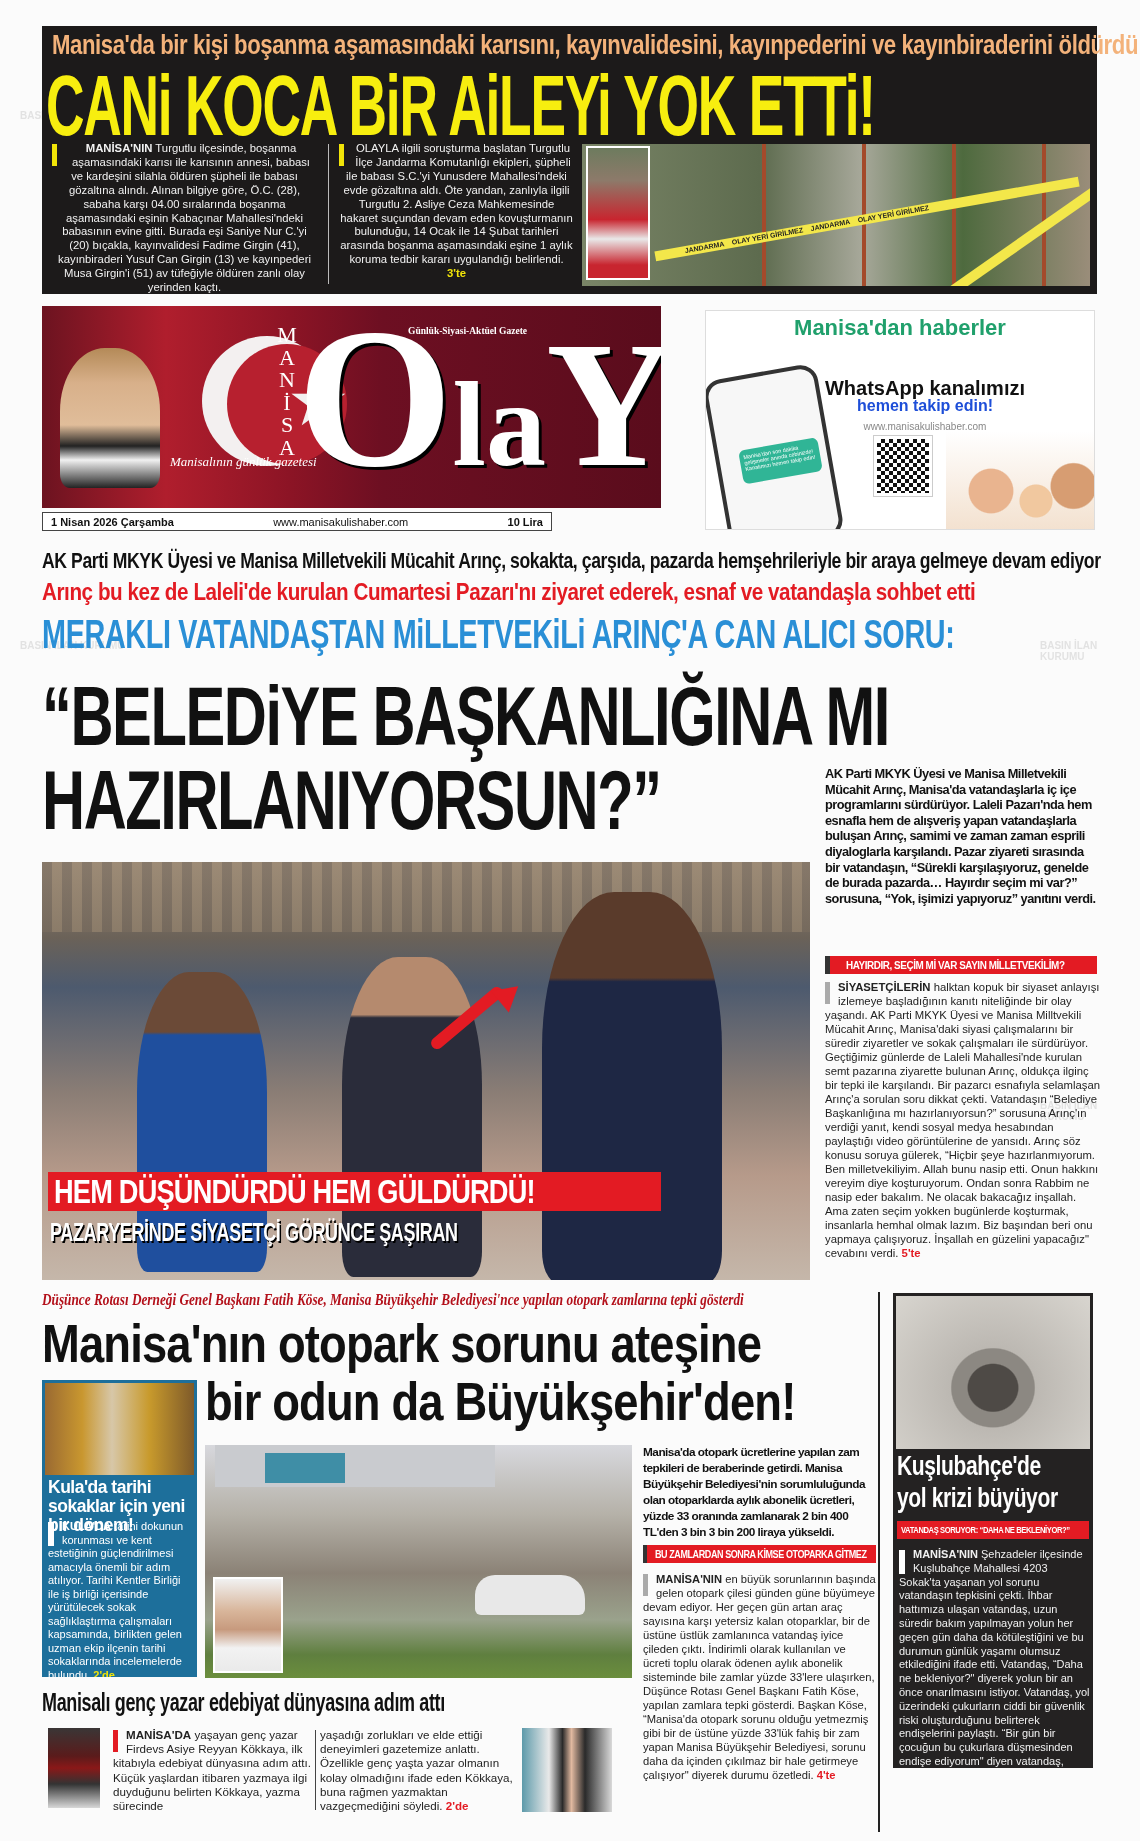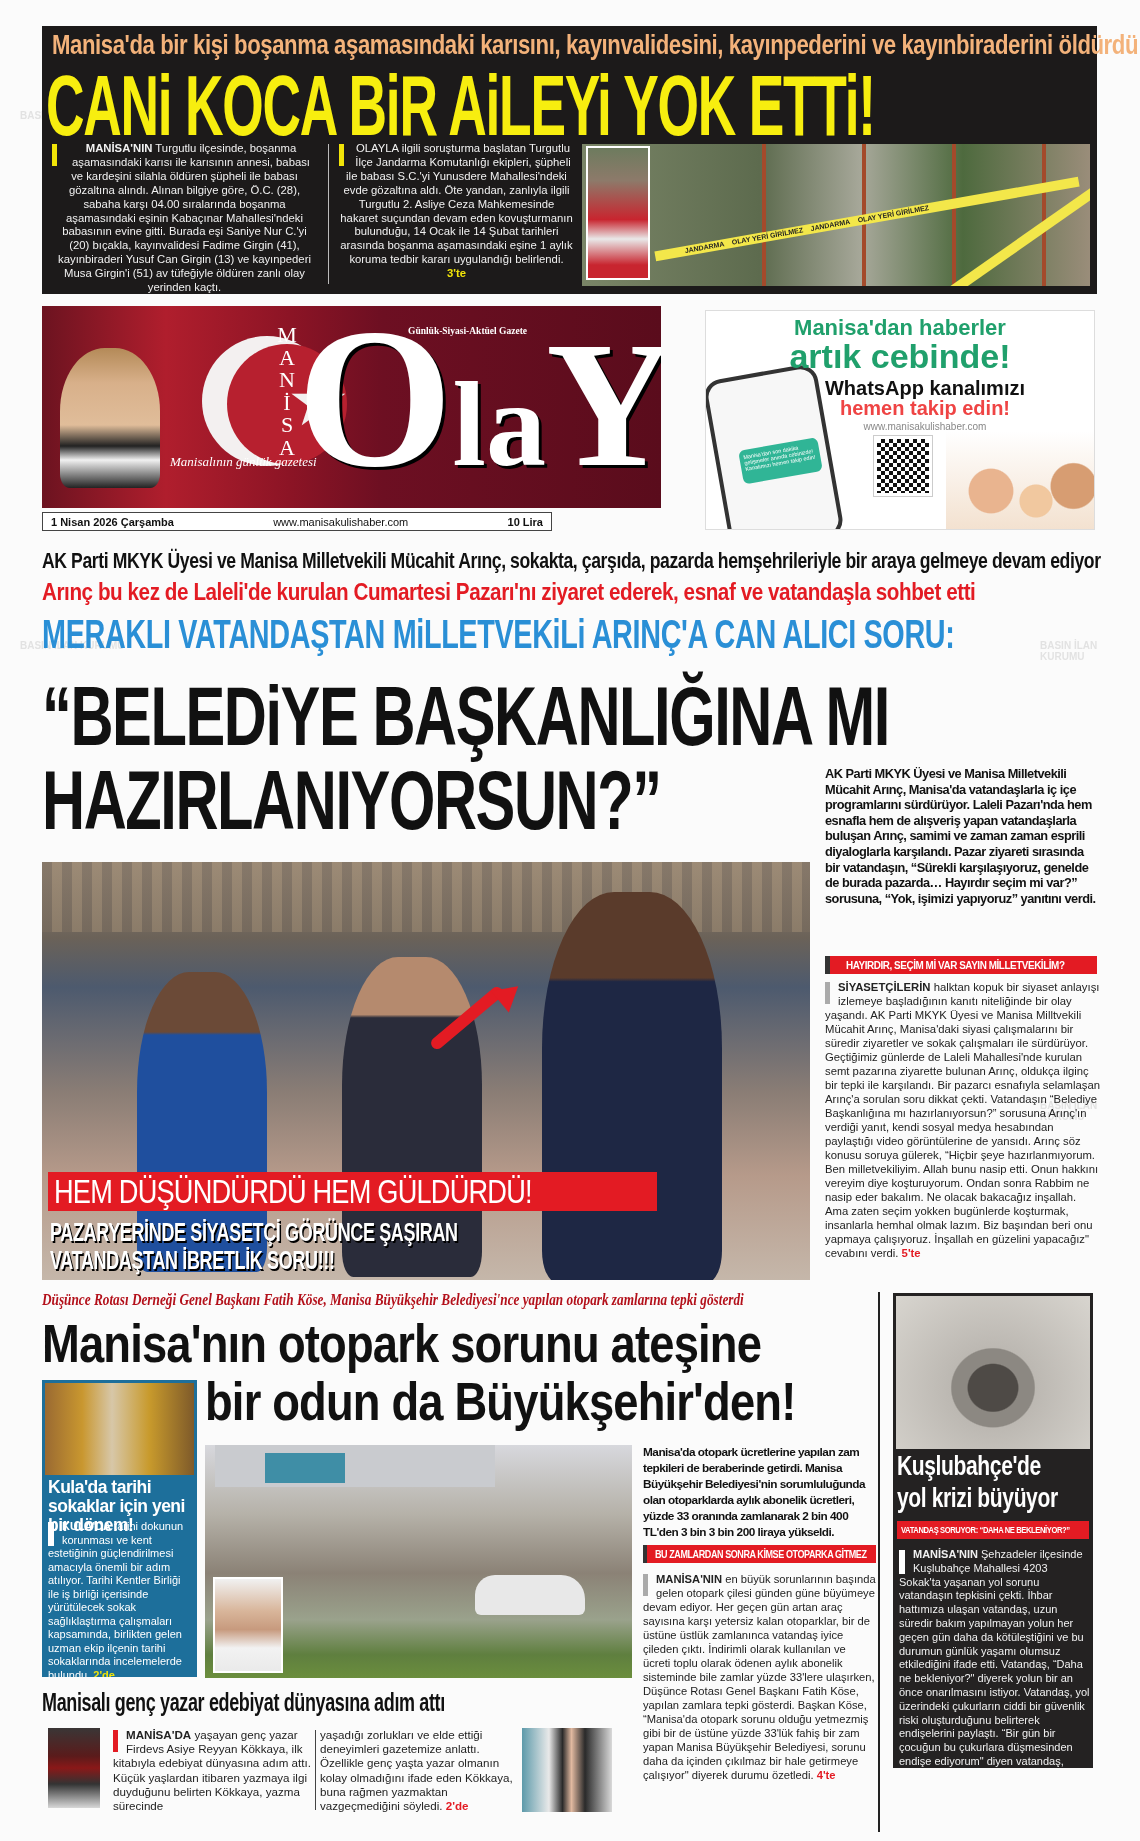--- a/index.html
+++ b/index.html
@@ -40,40 +40,40 @@
   #masthead-tagline { left: 366px; top: 20px; color: #fff; font-family: "Liberation Serif", serif; font-weight: bold; font-size: 9.5px; }
   #masthead-footer { left: 42px; top: 512px; width: 510px; height: 19px; border: 1px solid #444; background: #fff; font-size: 11px; font-weight: bold; display: flex; justify-content: space-between; align-items: center; padding: 0 8px; }
   #masthead-footer span:nth-child(2) { font-weight: normal; }
 
   
   #wa-ad { left: 705px; top: 310px; width: 390px; height: 220px; background: #fff; border: 1px solid #ddd; overflow: hidden; }
   .wa-line { position: absolute; left: 0; width: 100%; text-align: center; font-weight: bold; white-space: nowrap; }
   #wa-l1 { top: 4px; font-size: 22px; color: #20a06c; }
   #wa-l2 { top: 26px; font-size: 34px; color: #20a06c; }
   #wa-l3 { top: 66px; font-size: 20px; color: #111; left: 25px; }
-  #wa-l4 { top: 86px; font-size: 20px; color: #ef4444; left: 25px; }
+  #wa-l4 { top: 86px; font-size: 16px; color: #1d4ed8; left: 25px; }
   #wa-url { top: 110px; font-size: 10px; color: #888; font-weight: normal; left: 25px; }
   #wa-phone { left: 10px; top: 60px; width: 115px; height: 175px; border: 4px solid #333; border-radius: 18px; background: #f7f7f7; transform: rotate(-10deg); }
   #wa-bubble { left: 20px; top: 70px; width: 80px; height: 34px; background: #30b596; border-radius: 6px; color: #fff; font-size: 5.5px; padding: 4px; }
   #wa-qr { left: 168px; top: 125px; width: 58px; height: 60px; background: repeating-conic-gradient(#111 0 25%, #fff 0 50%) 0 0/8px 8px; border: 3px solid #fff; outline: 1px solid #ccc; }
   #wa-family { left: 240px; top: 120px; width: 150px; height: 100px; background: radial-gradient(circle at 30% 60%,#e9b48f 0 18%,transparent 19%), radial-gradient(circle at 60% 70%,#f1c89f 0 14%,transparent 15%), radial-gradient(circle at 85% 55%,#d79d72 0 16%,transparent 17%), linear-gradient(180deg,#fff,#f3e1cf); }
 
   
   #arinc-kicker1 { left: 42px; top: 548px; color: #111; font-size: 22px; white-space: nowrap; }
   #arinc-kicker2 { left: 42px; top: 578px; color: #e31b23; font-size: 24px; white-space: nowrap; }
   #arinc-kicker3 { left: 42px; top: 612px; color: #2a8fd6; font-size: 40px; white-space: nowrap; font-weight: 900; }
   #arinc-head1 { left: 42px; top: 668px; font-size: 84px; font-weight: 900; white-space: nowrap; letter-spacing: -2px; }
   #arinc-head2 { left: 42px; top: 752px; font-size: 84px; font-weight: 900; white-space: nowrap; letter-spacing: -2px; }
   #arinc-summary { left: 825px; top: 766px; width: 276px; font-size: 12.8px; line-height: 15.6px; font-weight: bold; color: #111; }
   #arinc-photo { left: 42px; top: 862px; width: 768px; height: 418px; background: linear-gradient(180deg,#9a8a7a 0%,#6b6258 18%,#4d5a6e 30%,#8a7d75 55%,#b69a8a 75%,#c5b7aa 100%); overflow: hidden; }
   .tent { position: absolute; background: repeating-linear-gradient(90deg,#7a6d5f 0 10px,#9e8b73 10px 20px); }
   .person { position: absolute; border-radius: 40% 40% 8% 8%; }
   #arrow { left: 380px; top: 150px; width: 90px; height: 12px; background: #e31b23; transform: rotate(-40deg); border-radius: 6px; }
   #arrow-head { left: 455px; top: 118px; width: 0; height: 0; border-left: 24px solid #e31b23; border-top: 14px solid transparent; border-bottom: 14px solid transparent; transform: rotate(-40deg); }
-  #photo-banner { left: 6px; top: 310px; background: #e31b23; color: #fff; font-size: 34px; font-weight: 400; padding: 0 6px; white-space: nowrap; letter-spacing: -1px; text-align: center; }
+  #photo-banner { left: 6px; top: 310px; background: #e31b23; color: #fff; font-size: 34px; font-weight: 700; padding: 0 6px; white-space: nowrap; letter-spacing: -1px; text-align: center; }
   #photo-sub1 { left: 8px; top: 356px; color: #fff; font-size: 25px; font-weight: 900; white-space: nowrap; text-shadow: 2px 2px 0 #000; }
   #photo-sub2 { left: 8px; top: 384px; color: #fff; font-size: 25px; font-weight: 900; white-space: nowrap; text-shadow: 2px 2px 0 #000; }
   #arinc-subhead { left: 825px; top: 956px; width: 272px; height: 18px; background: #e31b23; color: #fff; font-size: 11.5px; font-weight: bold; line-height: 18px; padding-left: 16px; white-space: nowrap; border-left: 5px solid #333; }
   #arinc-body { left: 825px; top: 980px; width: 276px; font-size: 11.3px; line-height: 14px; color: #222; }
   .gray-bar { display: inline-block; width: 5px; height: 22px; background: #aaa; float: left; margin: 2px 8px 0 0; }
   .red-bar { display: inline-block; width: 5px; height: 22px; background: #e31b23; float: left; margin: 2px 8px 0 0; }
   .white-bar { display: inline-block; width: 6px; height: 24px; background: #fff; float: left; margin: 2px 8px 0 0; }
 
   
   #oto-kicker { left: 42px; top: 1290px; color: #b3101a; font-family: "Liberation Serif", serif; font-style: italic; font-weight: bold; font-size: 17px; white-space: nowrap; }
@@ -167,21 +167,20 @@
   <span>1 Nisan 2026 Çarşamba</span>
   <span>www.manisakulishaber.com</span>
   <span>10 Lira</span>
 </div>
 
 <aside id="wa-ad" class="abs">
   <div id="wa-phone" class="abs">
     <div id="wa-bubble" class="abs">Manisa'dan son dakika gelişmeler anında cebinizde! Kanalımızı hemen takip edin!</div>
   </div>
   <div id="wa-l1" class="wa-line">Manisa'dan haberler</div>
-  <div id="wa-l2" class="wa-line">artık cebinde!</div>
   <div id="wa-l3" class="wa-line">WhatsApp kanalımızı</div>
   <div id="wa-l4" class="wa-line">hemen takip edin!</div>
   <div id="wa-url" class="wa-line">www.manisakulishaber.com</div>
   <div id="wa-qr" class="abs"></div>
   <div id="wa-family" class="abs"></div>
 </aside>
 
 <div id="arinc-kicker1" class="abs cond"><span class="narrow" style="transform:scaleX(0.8);">AK Parti MKYK Üyesi ve Manisa Milletvekili Mücahit Arınç, sokakta, çarşıda, pazarda hemşehrileriyle bir araya gelmeye devam ediyor</span></div>
 <div id="arinc-kicker2" class="abs cond"><span class="narrow" style="transform:scaleX(0.86);">Arınç bu kez de Laleli'de kurulan Cumartesi Pazarı'nı ziyaret ederek, esnaf ve vatandaşla sohbet etti</span></div>
 <div id="arinc-kicker3" class="abs cond"><span class="narrow" style="transform:scaleX(0.72);">MERAKLI VATANDAŞTAN MiLLETVEKiLi ARINÇ'A CAN ALICI SORU:</span></div>
@@ -191,21 +190,20 @@
 
 <div id="arinc-photo" class="abs">
   <div class="tent" style="left:0;top:0;width:768px;height:70px;opacity:.6;"></div>
   <div class="person" style="left:95px;top:110px;width:130px;height:300px;background:linear-gradient(180deg,#6b4a37 0 20%,#1f4f9e 21% 100%);"></div>
   <div class="person" style="left:300px;top:95px;width:140px;height:320px;background:linear-gradient(180deg,#b58a6e 0 18%,#2a2c3a 19% 100%);"></div>
   <div class="person" style="left:500px;top:30px;width:180px;height:390px;background:linear-gradient(180deg,#5a3b2b 0 22%,#1e2744 23% 100%);"></div>
   <div id="arrow" class="abs"></div>
   <div id="arrow-head" class="abs"></div>
   <div id="photo-banner" class="abs cond"><span class="narrow" style="transform:scaleX(0.8);">HEM DÜŞÜNDÜRDÜ HEM GÜLDÜRDÜ!</span></div>
   <div id="photo-sub1" class="abs cond"><span class="narrow" style="transform:scaleX(0.72);">PAZARYERİNDE SİYASETÇİ GÖRÜNCE ŞAŞIRAN</span></div>
-  <div id="photo-sub2" class="abs cond"><span class="narrow" style="transform:scaleX(0.72);">VATANDAŞTAN İBRETLİK SORU!!!</span></div>
 </div>
 
 <div id="arinc-subhead" class="abs cond"><span class="narrow" style="transform:scaleX(0.86);">HAYIRDIR, SEÇİM Mİ VAR SAYIN MİLLETVEKİLİM?</span></div>
 <div id="arinc-body" class="abs">
   <span class="gray-bar"></span>
   <b>SİYASETÇİLERİN</b><span> halktan kopuk bir siyaset anlayışı izlemeye başladığının kanıtı niteliğinde bir olay yaşandı. AK Parti MKYK Üyesi ve Manisa Milltvekili Mücahit Arınç, Manisa'daki siyasi çalışmalarını bir süredir ziyaretler ve sokak çalışmaları ile sürdürüyor. Geçtiğimiz günlerde de Laleli Mahallesi'nde kurulan semt pazarına ziyarette bulunan Arınç, oldukça ilginç bir tepki ile karşılandı. Bir pazarcı esnafıyla selamlaşan Arınç'a sorulan soru dikkat çekti. Vatandaşın “Belediye Başkanlığına mı hazırlanıyorsun?” sorusuna Arınç'ın verdiği yanıt, kendi sosyal medya hesabından paylaştığı video görüntülerine de yansıdı. Arınç söz konusu soruya gülerek, “Hiçbir şeye hazırlanmıyorum. Ben milletvekiliyim. Allah bunu nasip etti. Onun hakkını vereyim diye koşturuyorum. Ondan sonra Rabbim ne nasip eder bakalım. Ne olacak bakacağız inşallah. Ama zaten seçim yokken bugünlerde koşturmak, insanlarla hemhal olmak lazım. Biz başından beri onu yapmaya çalışıyoruz. İnşallah en güzelini yapacağız" cevabını verdi.</span>
   <span class="ref-red">5'te</span>
 </div>
 
 <div id="oto-kicker" class="abs"><span class="narrow" style="transform:scaleX(0.78);">Düşünce Rotası Derneği Genel Başkanı Fatih Köse, Manisa Büyükşehir Belediyesi'nce yapılan otopark zamlarına tepki gösterdi</span></div>

